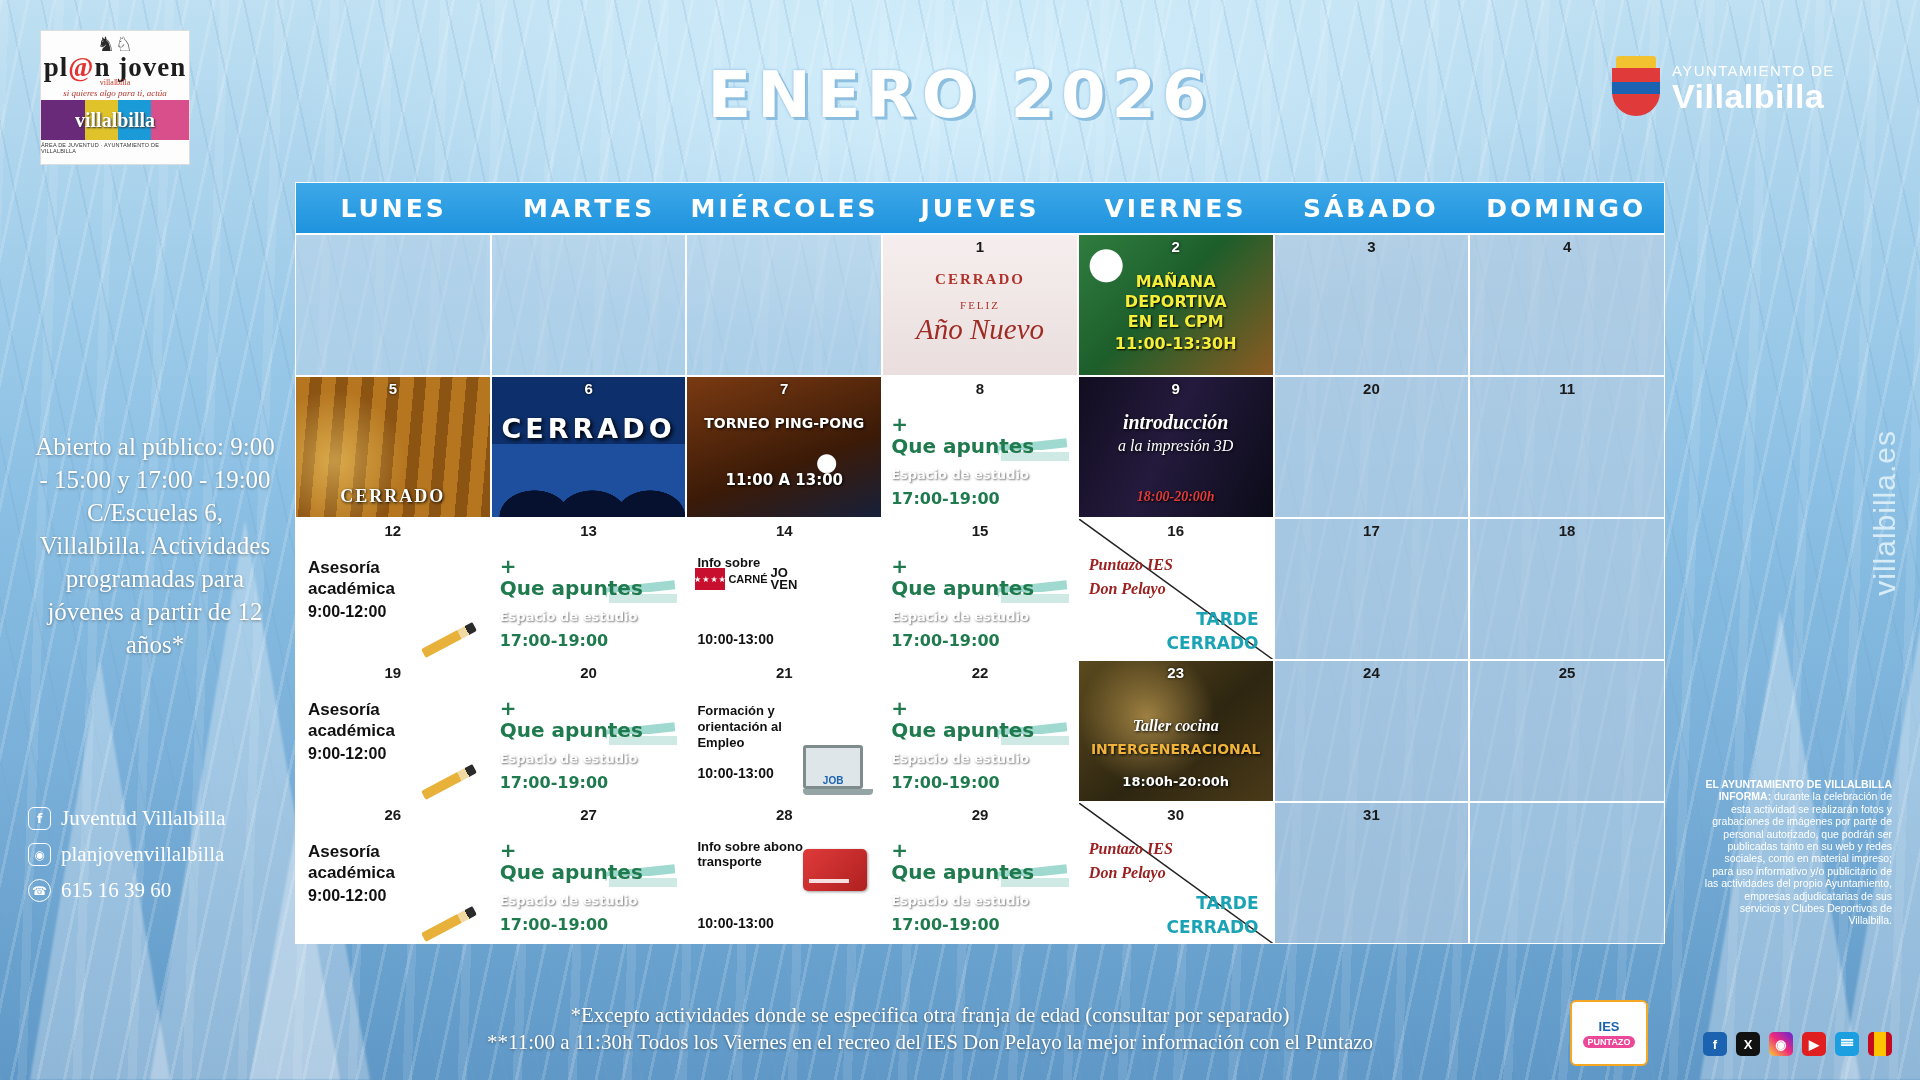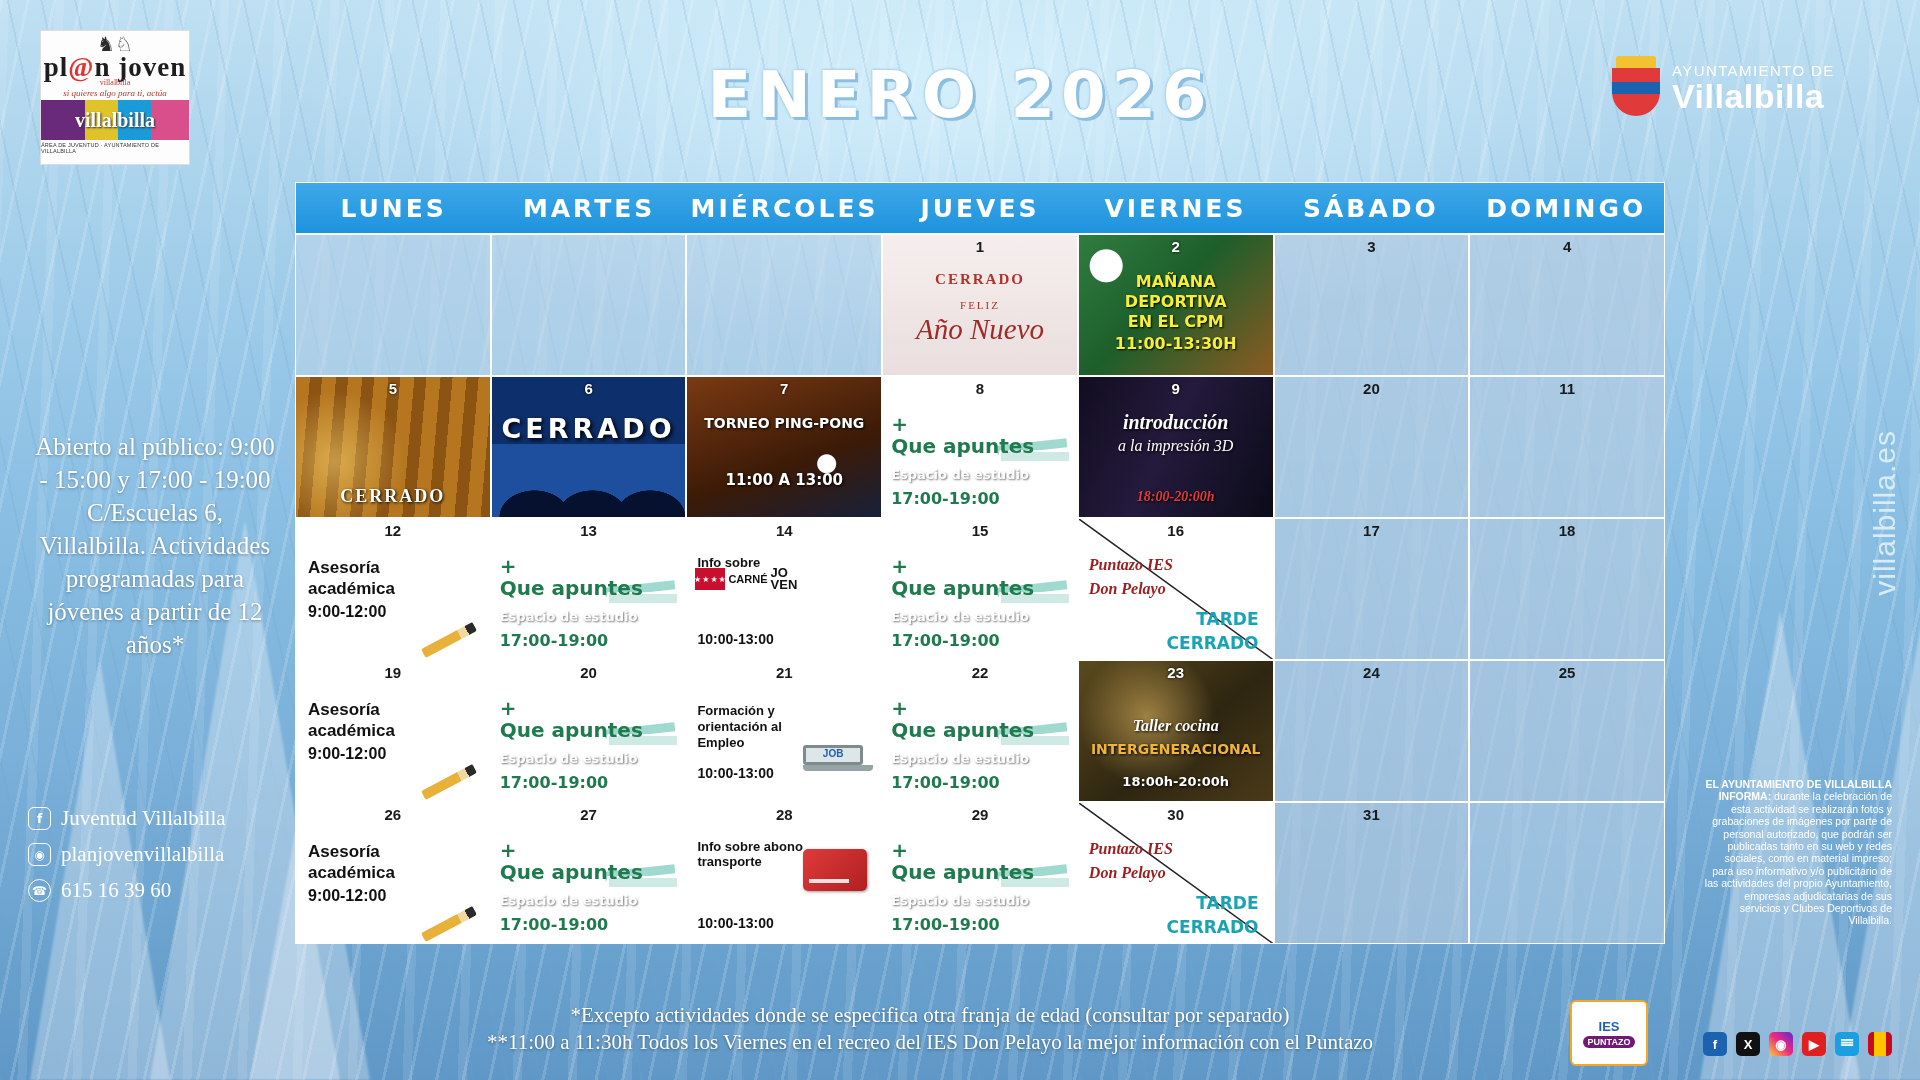--- a/index.html
+++ b/index.html
@@ -161,21 +161,21 @@
 
   .cocina-t1 { color:#ffffff; font-family:"Liberation Serif", serif; font-style:italic; font-weight:bold; font-size:16px; text-shadow:1px 1px 3px #000;}
   .cocina-t2 { color:#f0b43a; font-family:"DejaVu Sans", sans-serif; font-weight:bold; font-size:14px; text-shadow:1px 1px 3px #000;}
   .cocina-t3 { color:#ffffff; font-family:"DejaVu Sans", sans-serif; font-weight:bold; font-size:13px; text-shadow:1px 1px 3px #000;}
 
   .books { position:absolute; right:4px; width:78px; height:42px; z-index:4;}
   .books .b1{ position:absolute; bottom:10px; left:0; width:74px;height:13px;background:#9fd9cf;border:2px solid #fff;border-radius:2px; transform:rotate(-6deg);}
   .books .b2{ position:absolute; bottom:0px;  left:4px;width:72px;height:13px;background:#cfe9e4;border:2px solid #fff;border-radius:2px;}
   .pencil { position:absolute; right:12px; bottom:14px; width:58px;height:10px;background:linear-gradient(90deg,#e8b23a 70%, #f0d9a0 70% 85%, #2b2b2b 85% 100%); transform:rotate(-28deg); border-radius:2px; z-index:4;}
   .laptop { position:absolute; right:8px; bottom:8px; width:70px;height:48px; z-index:4;}
-  .laptop .scr{ width:60px;height:20px;background:#dfe6ea;border:3px solid #7f8c8d;border-radius:3px;display:flex;align-items:flex-start;justify-content:center;}
+  .laptop .scr{ width:60px;height:44px;background:#dfe6ea;border:3px solid #7f8c8d;border-radius:3px;display:flex;align-items:flex-end;justify-content:center;}
   .laptop .scr b{ font-size:10px;color:#1b63b0;}
   .laptop .base{ width:70px;height:6px;background:#95a5a6;border-radius:0 0 4px 4px;}
   .cardimg { position:absolute; right:14px; top:46px; width:64px;height:42px;background:linear-gradient(135deg,#e03a3a,#b02020); border-radius:5px; z-index:4; box-shadow:1px 1px 3px rgba(0,0,0,.4);}
   .cardimg:after{ content:""; position:absolute; left:6px; bottom:8px; width:40px;height:4px;background:rgba(255,255,255,.85);}
   .carne-logo { position:absolute; left:8px; top:48px; display:flex; align-items:center; gap:3px; z-index:4;}
   .carne-logo .flag{ width:30px;height:22px;background:#c8102e;display:flex;align-items:center;justify-content:center;color:#fff;font-size:8px;letter-spacing:1px;}
   .carne-logo .cv{ font-size:11px;font-weight:bold;color:#111;line-height:10px;}
   .carne-logo .jv{ font-size:13px;font-weight:bold;color:#111;line-height:12px;}
 
   
@@ -195,21 +195,21 @@
     position:absolute; left:295px; top:1002px; width:1270px; text-align:center;
     font-family:"Liberation Serif", serif; color:#ffffff; font-size:21px; line-height:27px;
     text-shadow:0 1px 3px rgba(0,0,0,.4);
   }
   #iesbadge{
     position:absolute; left:1570px; top:1000px; width:78px;height:66px;
     background:#fff; border-radius:6px; border:2px solid #f5a623;
     display:flex;flex-direction:column;align-items:center;justify-content:center;
   }
   #iesbadge .t1{font-size:13px;font-weight:bold;color:#1b63b0;}
-  #iesbadge .t2{font-size:9px;font-weight:bold;color:#fff;background:#701a75;border-radius:8px;padding:1px 5px;margin-top:2px;}
+  #iesbadge .t2{font-size:9px;font-weight:bold;color:#fff;background:#ec4899;border-radius:8px;padding:1px 5px;margin-top:2px;}
 </style>
 </head>
 <body>
 
 <div id="bg">
   <div class="tree" style="--w:70px;--h:420px;left:30px;"></div>
   <div class="tree" style="--w:95px;--h:560px;left:150px;"></div>
   <div class="tree" style="--w:60px;--h:330px;left:250px;"></div>
   <div class="tree" style="--w:80px;--h:470px;left:1700px;"></div>
   <div class="tree" style="--w:110px;--h:620px;left:1840px;"></div>

